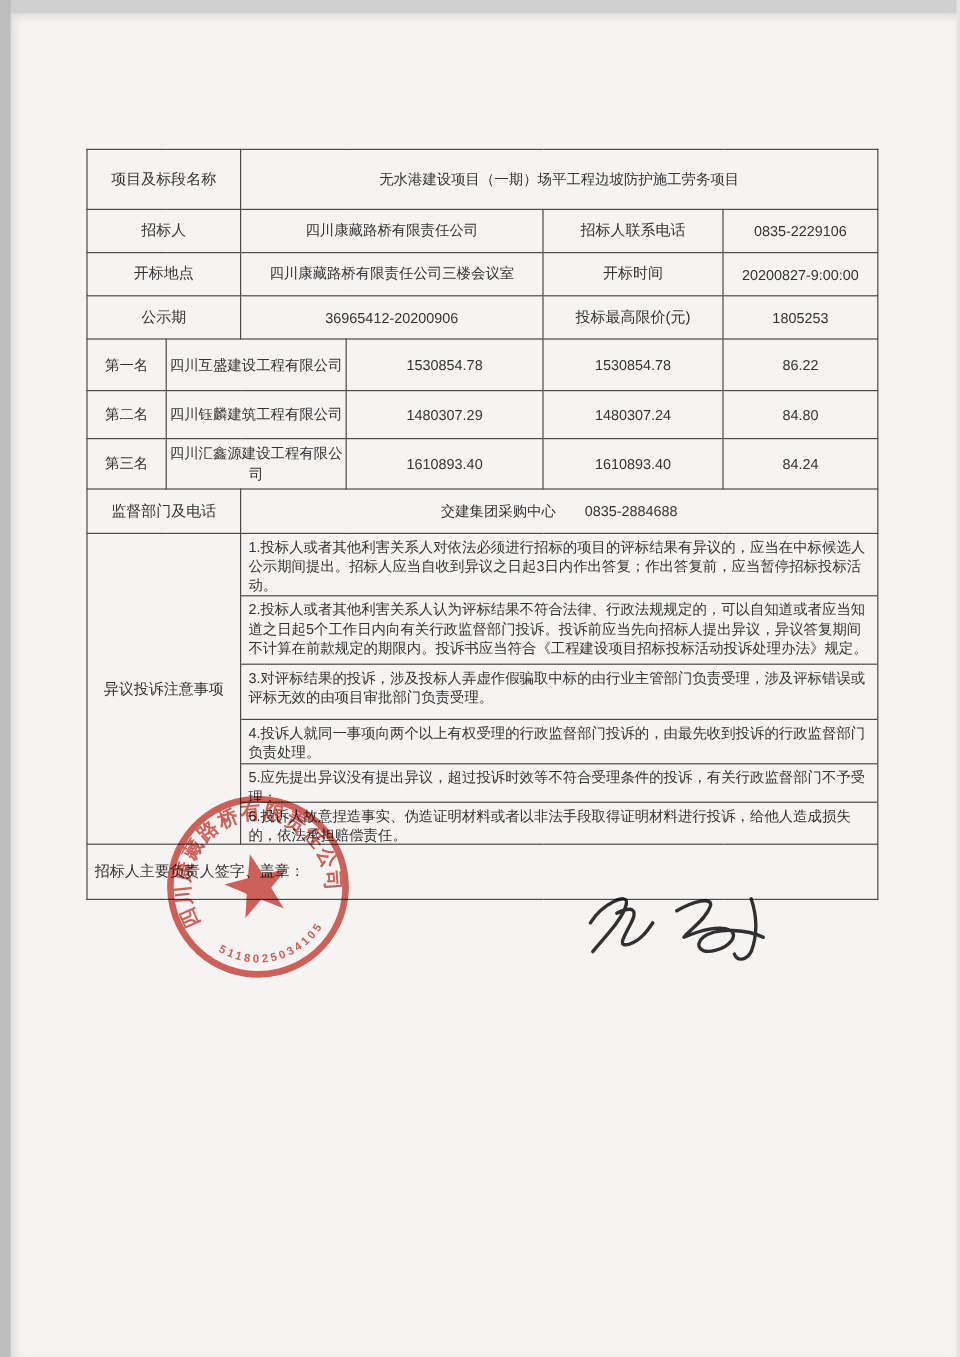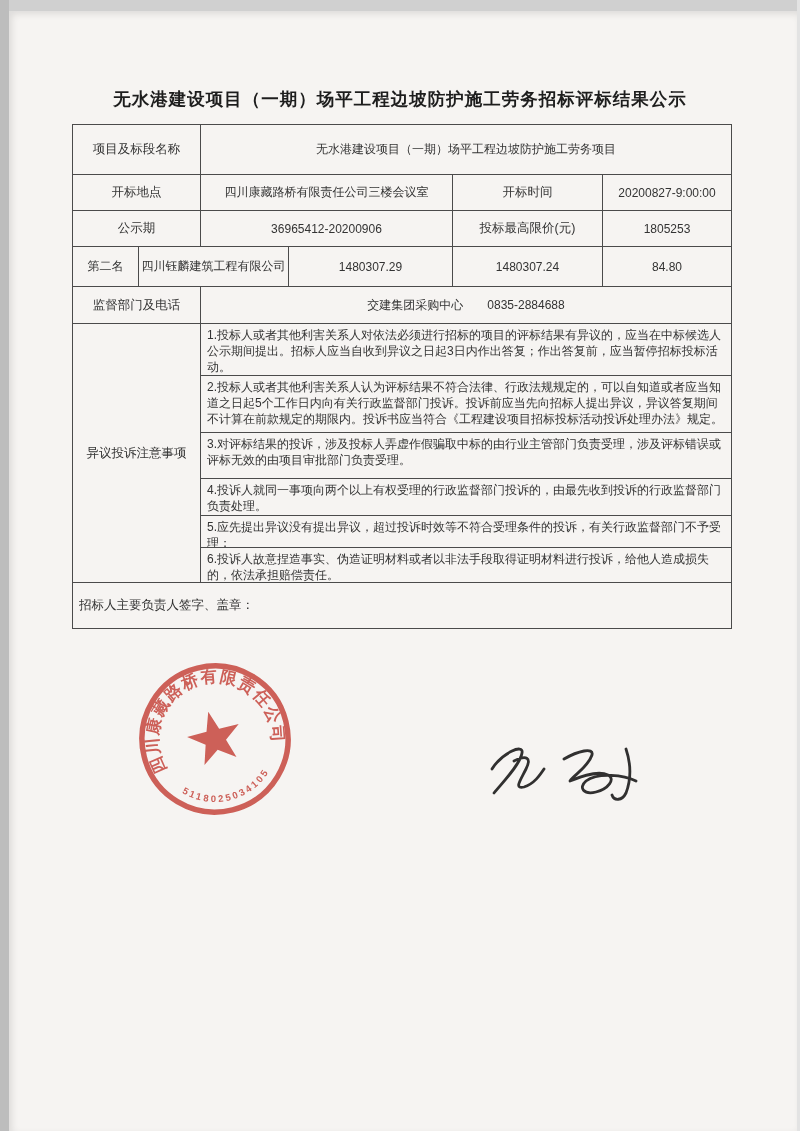--- a/index.html
+++ b/index.html
@@ -77,63 +77,82 @@
 </style>
 </head>
 <body>
 
 <div class="page">
   <div class="edge-top"></div>
   <div class="edge-left"></div>
   <div class="edge-right"></div>
   <div class="paper-shadow"></div>
 
-  <div class="title">无水港建设项目（一期）场平工程边坡防护施工劳务招标评标结果公示</div>
 
   <table class="doc">
     <colgroup>
       <col style="width:66px">
         <col style="width:62px">
         <col style="width:88px">
       <col style="width:164px">
         <col style="width:150px">
         <col style="width:129px">
     </colgroup>
 
     <tbody>
         <tr class="r1">
       <td colspan="2" class="lbl">项目及标段名称</td>
       <td colspan="4">无水港建设项目（一期）场平工程边坡防护施工劳务项目</td>
     </tr>
 
+    <tr class="r2">
+      <td colspan="2" class="lbl">招标人</td>
+      <td colspan="2">四川康藏路桥有限责任公司</td>
+      <td class="lbl">招标人联系电话</td>
+      <td>0835-2229106</td>
+    </tr>
 
     <tr class="r3">
       <td colspan="2" class="lbl">开标地点</td>
       <td colspan="2">四川康藏路桥有限责任公司三楼会议室</td>
       <td class="lbl">开标时间</td>
       <td>20200827-9:00:00</td>
     </tr>
 
     <tr class="r4">
       <td colspan="2" class="lbl">公示期</td>
       <td colspan="2">36965412-20200906</td>
       <td class="lbl">投标最高限价(元)</td>
       <td>1805253</td>
     </tr>
 
 
+    <tr class="rc1">
+      <td>第一名</td>
+      <td colspan="2" class="name">四川互盛建设工程有限公司</td>
+      <td>1530854.78</td>
+      <td>1530854.78</td>
+      <td>86.22</td>
+    </tr>
 
     <tr class="rc2">
       <td>第二名</td>
       <td colspan="2" class="name">四川钰麟建筑工程有限公司</td>
       <td>1480307.29</td>
       <td>1480307.24</td>
       <td>84.80</td>
     </tr>
 
+    <tr class="rc3">
+      <td>第三名</td>
+      <td colspan="2" class="name">四川汇鑫源建设工程有限公司</td>
+      <td>1610893.40</td>
+      <td>1610893.40</td>
+      <td>84.24</td>
+    </tr>
 
     <tr class="rsup">
       <td colspan="2" class="lbl">监督部门及电话</td>
       <td colspan="4">交建集团采购中心　　0835-2884688</td>
     </tr>
 
     <tr>
       <td colspan="2" class="lbl">异议投诉注意事项</td>
       <td colspan="4" class="notes-cell">
         <div class="note-item">1.投标人或者其他利害关系人对依法必须进行招标的项目的评标结果有异议的，应当在中标候选人公示期间提出。招标人应当自收到异议之日起3日内作出答复；作出答复前，应当暂停招标投标活动。</div>

